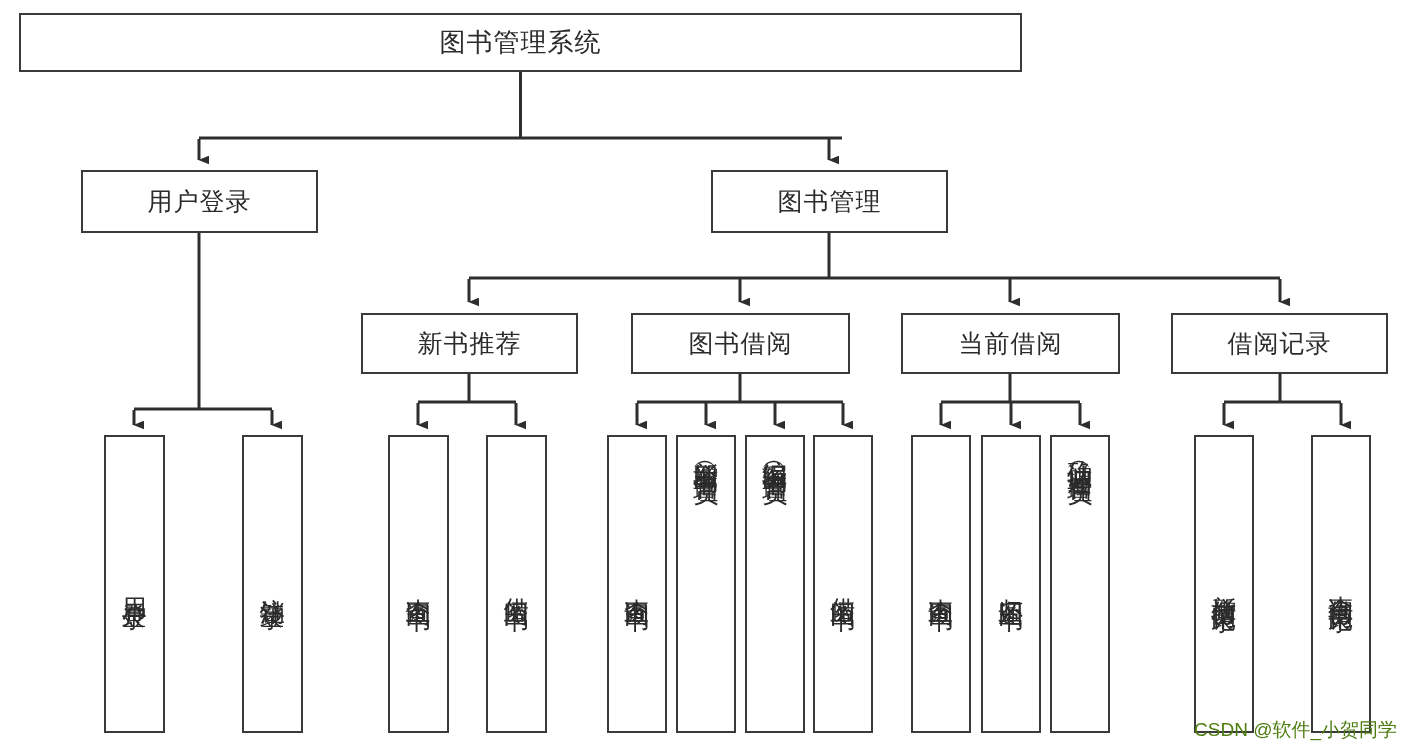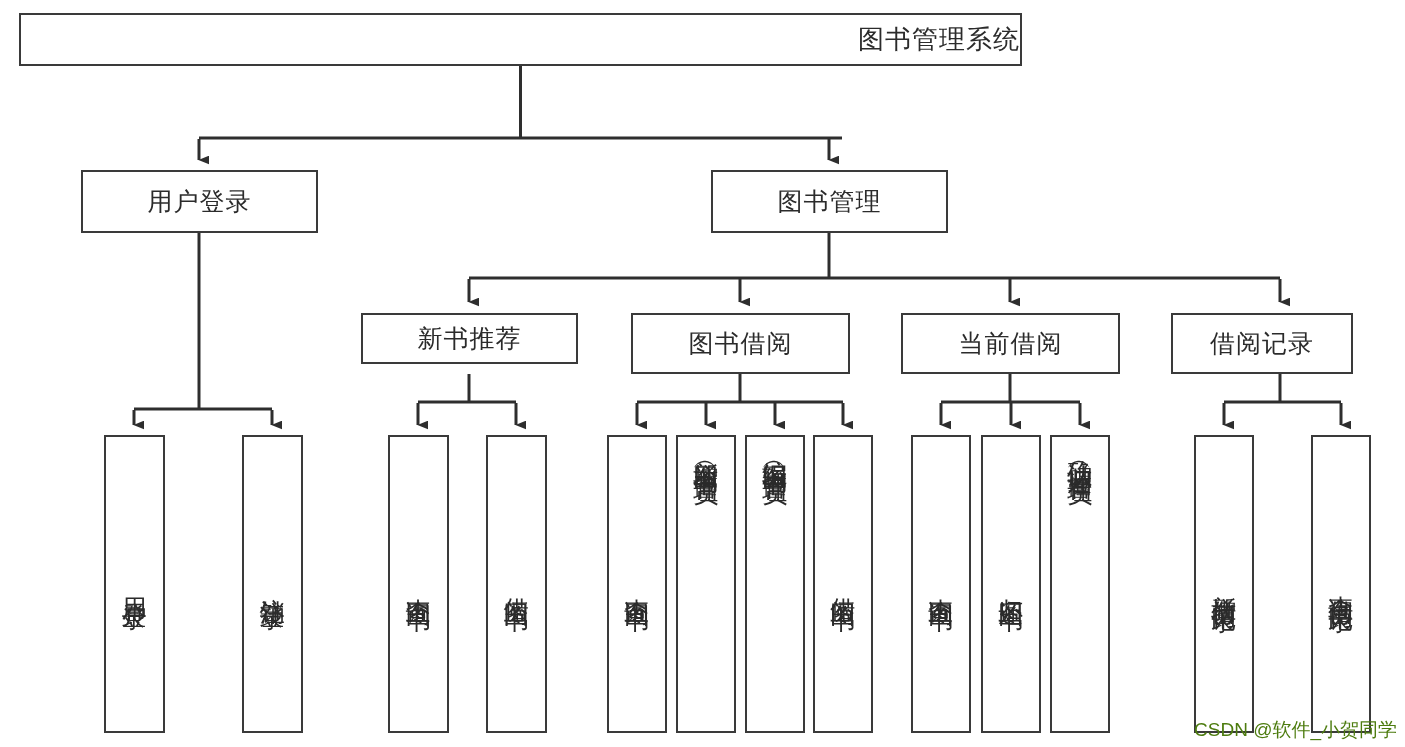--- a/index.html
+++ b/index.html
@@ -117,41 +117,41 @@
       <path d="M1011,403 L1011,425" marker-end="url(#arrowhead)"></path>
       <path d="M1080,403 L1080,425" marker-end="url(#arrowhead)"></path>
 
       <path d="M1280,374 L1280,402"></path>
       <path d="M1224,402 L1341,402"></path>
       <path d="M1224,403 L1224,425" marker-end="url(#arrowhead)"></path>
       <path d="M1341,403 L1341,425" marker-end="url(#arrowhead)"></path>
     </g>
   </svg>
 
-  <div class="node h root" style="left:19px;top:13px;width:1003px;height:53px;justify-content:flex-end;">
+  <div class="node h root" style="left:19px;top:13px;width:1003px;height:59px;">
     <span class="label">图书管理系统</span>
   </div>
 
   <div class="node h" style="left:81px;top:170px;width:237px;height:63px;">
     <span class="label">用户登录</span>
   </div>
   <div class="node h" style="left:711px;top:170px;width:237px;height:63px;">
     <span class="label">图书管理</span>
   </div>
 
-  <div class="node h" style="left:361px;top:313px;width:217px;height:51px;">
+  <div class="node h" style="left:361px;top:313px;width:217px;height:61px;">
     <span class="label">新书推荐</span>
   </div>
   <div class="node h" style="left:631px;top:313px;width:219px;height:61px;">
     <span class="label">图书借阅</span>
   </div>
   <div class="node h" style="left:901px;top:313px;width:219px;height:61px;align-items:center;">
     <span class="label">当前借阅</span>
   </div>
-  <div class="node h" style="left:1171px;top:313px;width:182px;height:61px;">
+  <div class="node h" style="left:1171px;top:313px;width:217px;height:61px;">
     <span class="label">借阅记录</span>
   </div>
 
   <div class="node v center" style="left:104px;top:435px;width:61px;height:298px;">
     <span class="label">用户登录</span>
   </div>
   <div class="node v center" style="left:242px;top:435px;width:61px;height:298px;">
     <span class="label">注销登录</span>
   </div>
 

